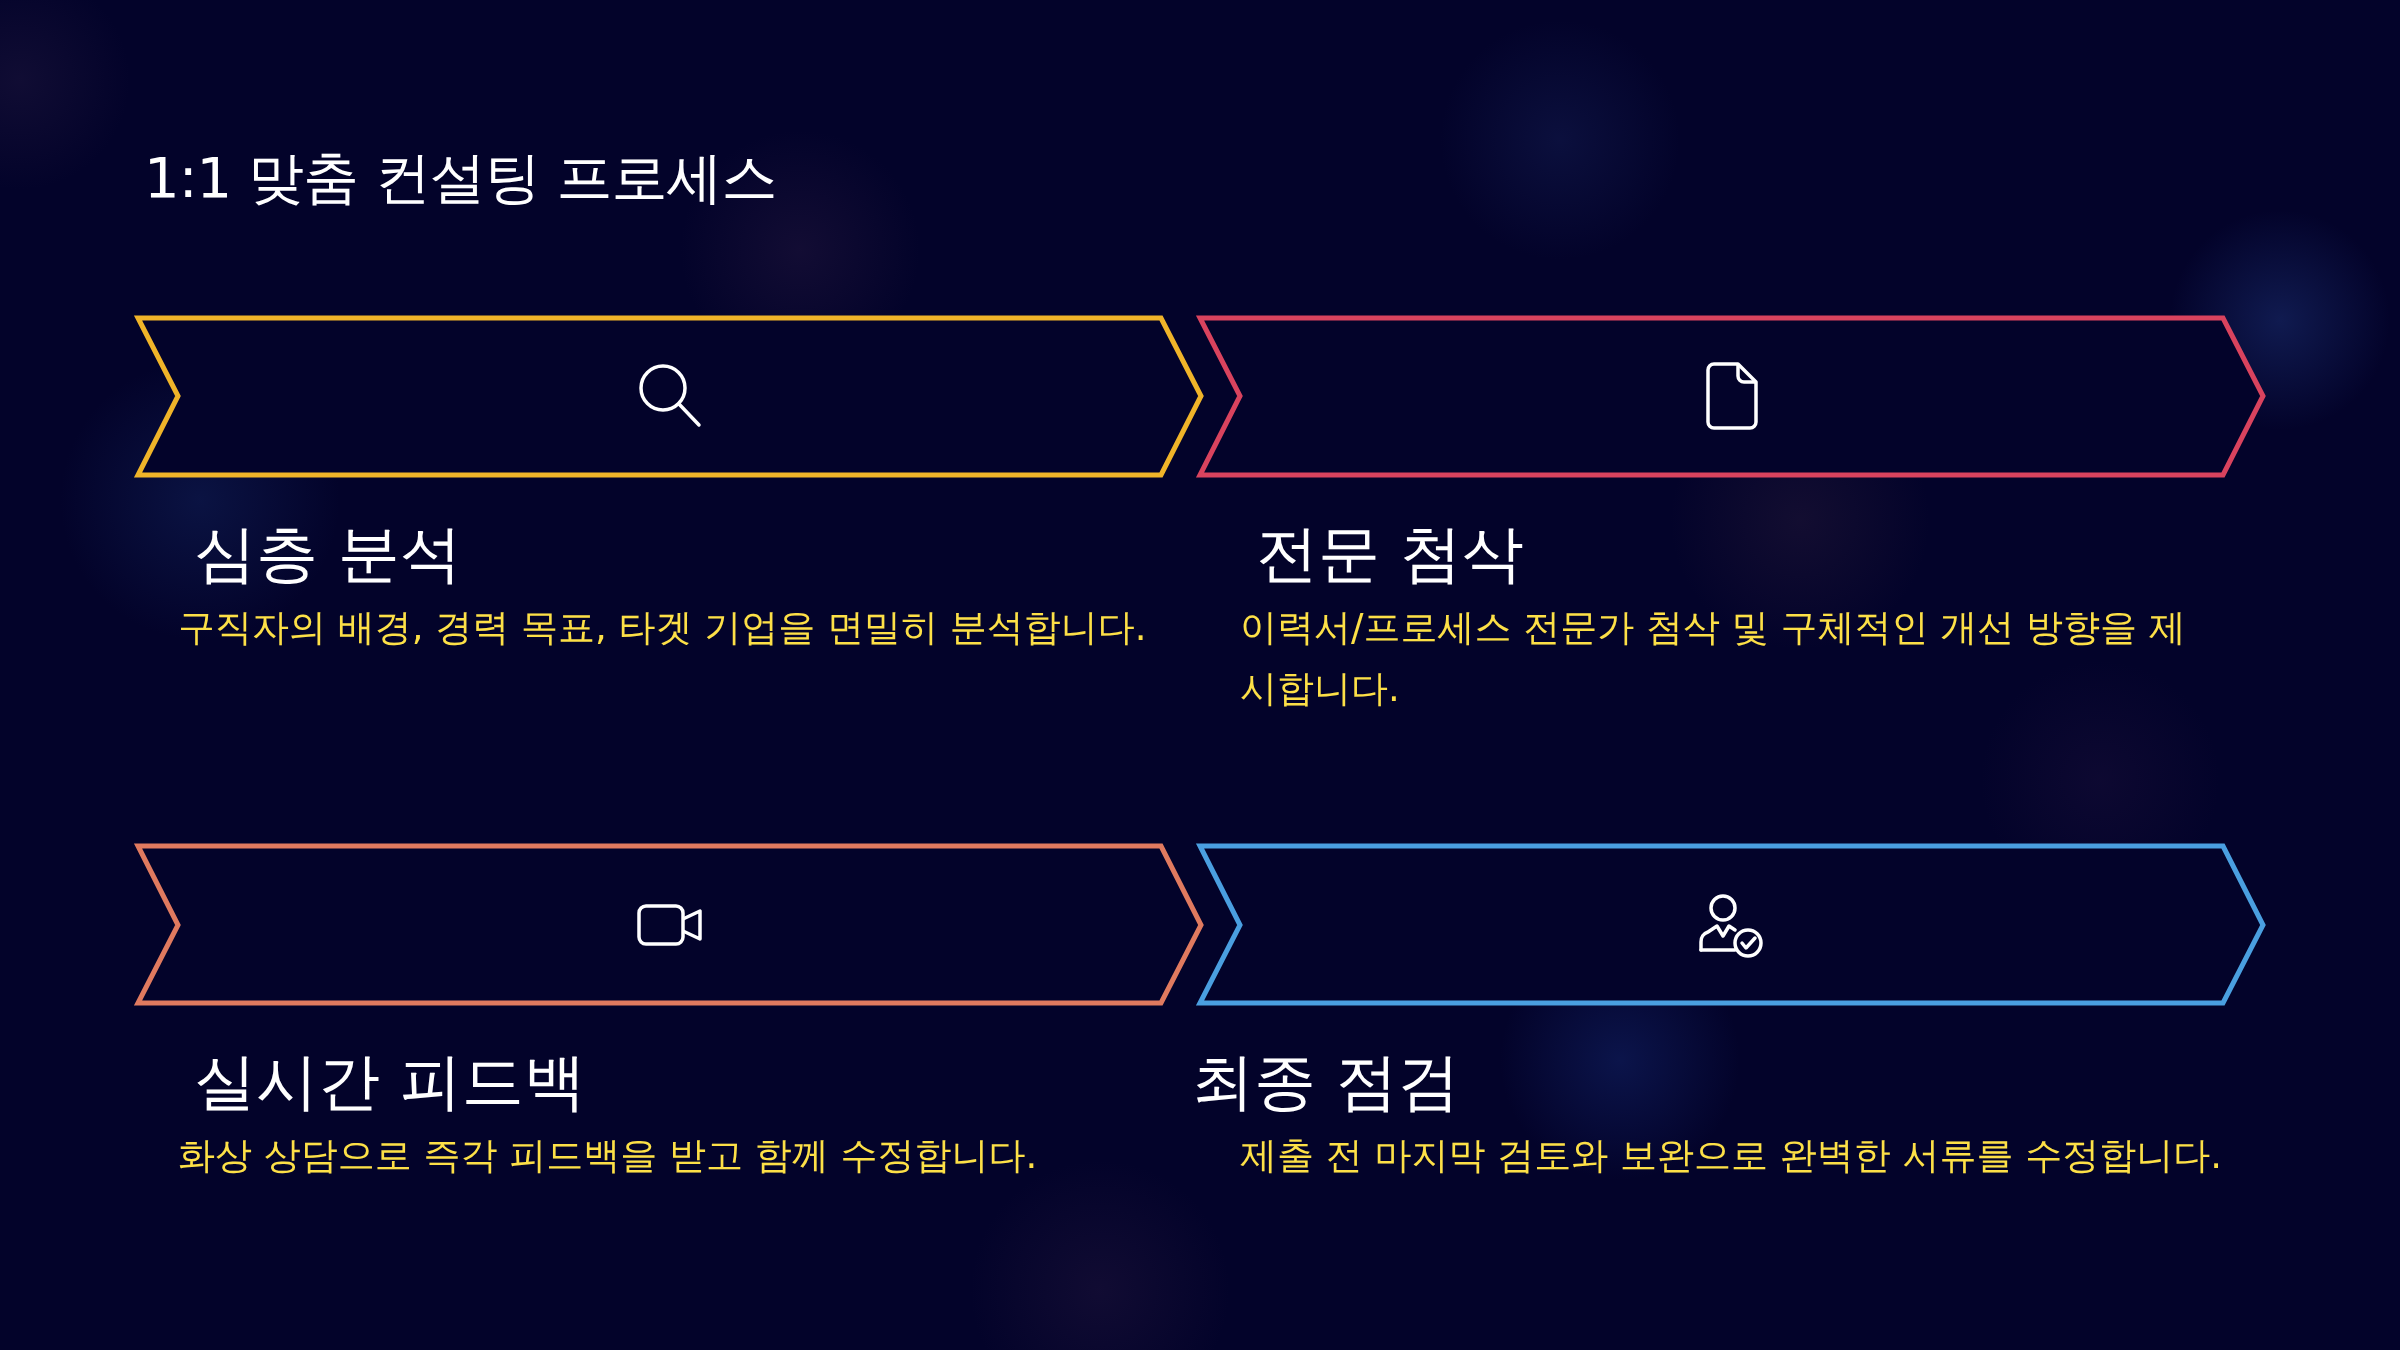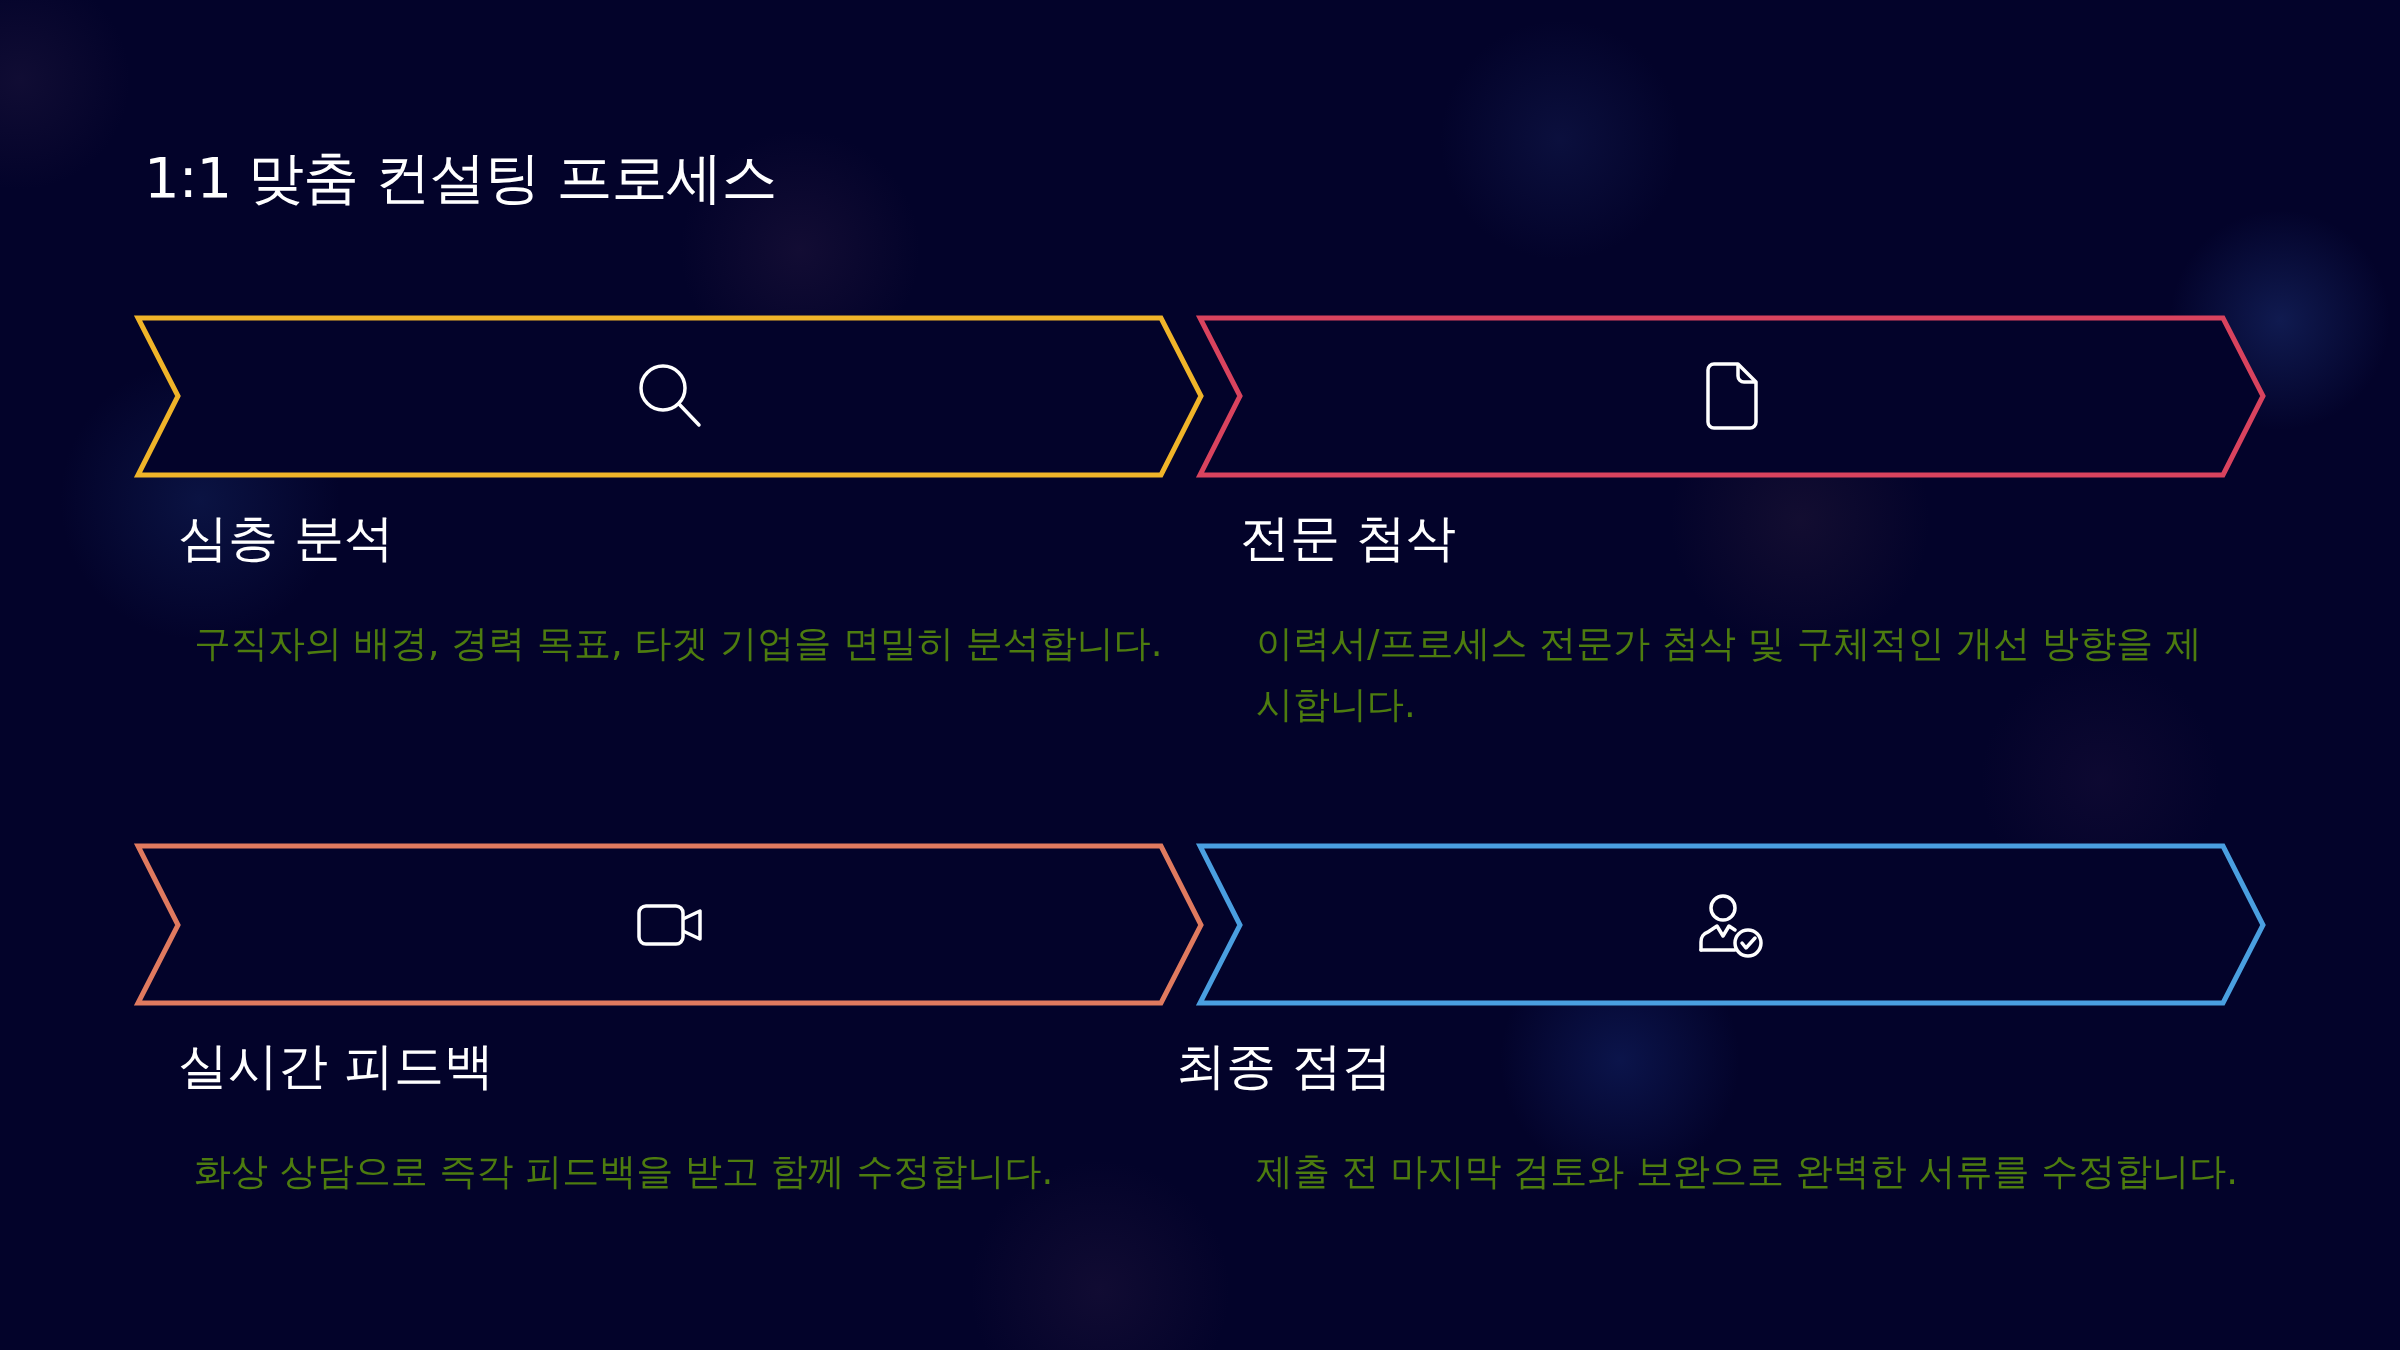--- a/index.html
+++ b/index.html
@@ -26,26 +26,26 @@
   }
   .title {
     position: absolute; left: 144px; top: 118px;
     font-size: 56px; font-weight: 500; letter-spacing: -1px;
     line-height: 120px; margin: 0; white-space: nowrap;
   }
   .card { position: absolute; }
   .chev { position: absolute; left: 0; top: 0; }
   .icon { position: absolute; }
   .card-title {
-    position: absolute; font-size: 50px; font-weight: 500;
-    line-height: 60px; white-space: nowrap; margin: 0;
+    position: absolute; font-size: 62px; font-weight: 500;
+    line-height: 60px; white-space: nowrap; margin: 16px;
   }
   .card-desc {
     position: absolute; font-size: 37px; line-height: 61px;
-    color: #4d7c0f; margin: 16px; width: 1020px;
+    color: #fde047; margin: 0; width: 1020px;
   }
 </style>
 </head>
 <body>
 
 <div class="bg"></div>
 
 <h1 class="title">1:1 맞춤 컨설팅 프로세스</h1>
 
 <div class="card" style="left:0;top:0;">

